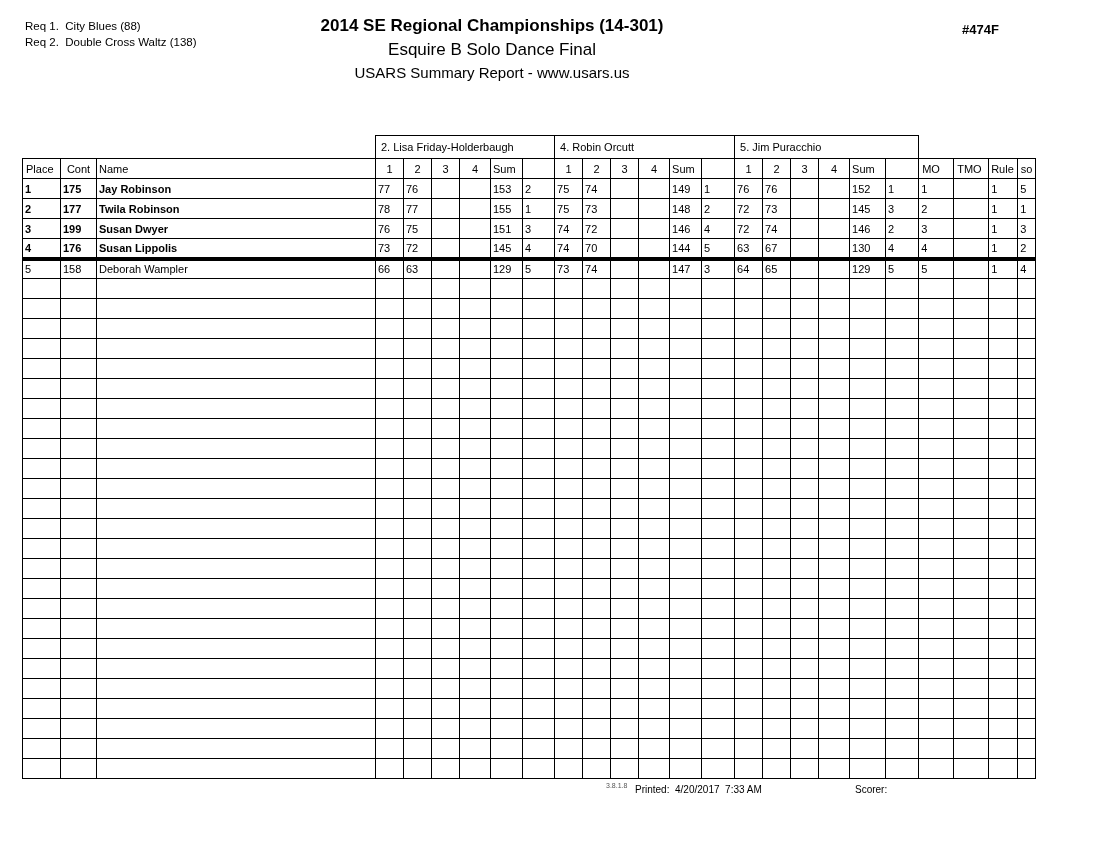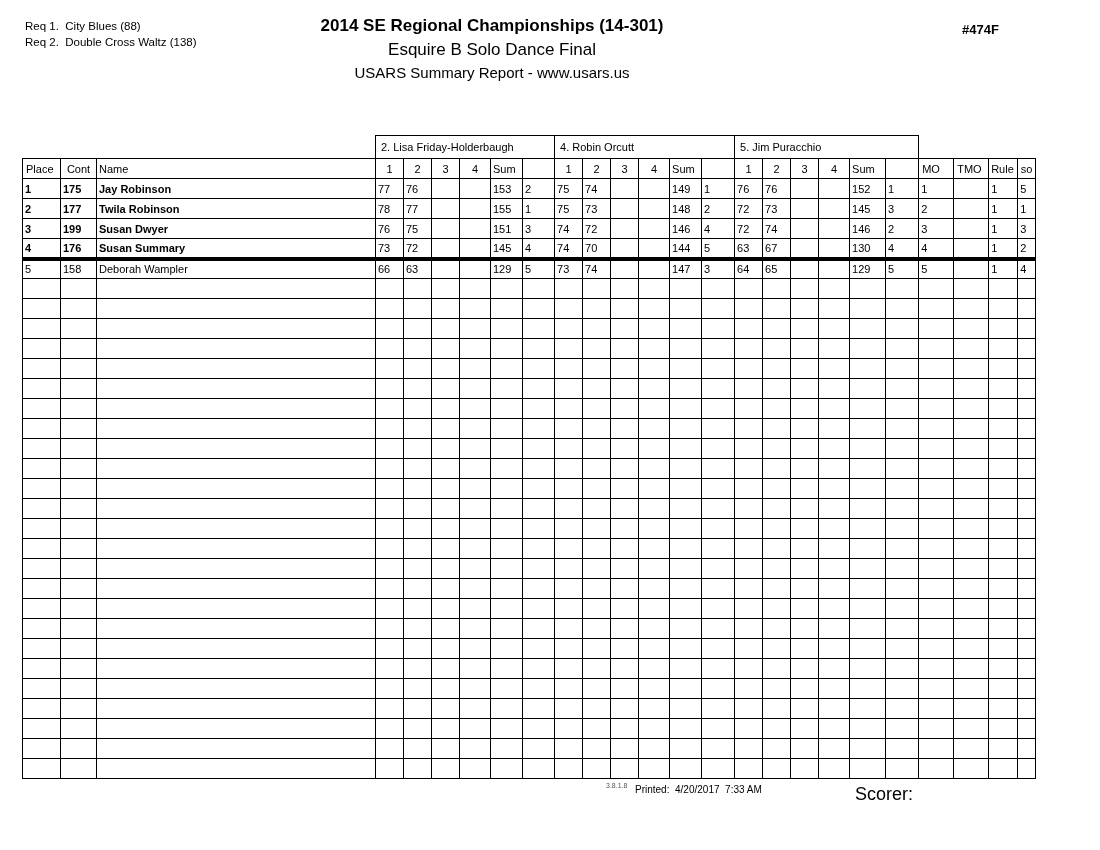--- a/index.html
+++ b/index.html
@@ -48,21 +48,21 @@
   .header-row .col-score, .header-row .col-so { text-align:center; padding:0; }
   .header-row .col-sum { text-align:left; padding-left:2px; }
   .header-row .col-ord { font-weight:normal;padding-left:34px; }
   .header-row .col-rule { text-align:left; padding-left:2px; }
 
   .bold-row .col-place, .bold-row .col-cont, .bold-row .col-name { font-weight:bold; }
   .cut-row td { border-bottom:4px solid #000; }
 
   .footer-version { position:absolute; left:606px; top:782px; font-size:7px; color:#555; }
   .footer-printed { position:absolute; left:635px; top:784px; font-size:10px; }
-  .footer-scorer  { position:absolute; left:855px; top:784px; font-size:18px; }
+  .footer-scorer  { position:absolute; left:855px; top:784px; font-size:10px; }
 </style>
 </head>
 <body>
 
 <div class="req-block">
   <div class="pre">Req 1.  City Blues (88)</div>
   <div class="pre">Req 2.  Double Cross Waltz (138)</div>
 </div>
 
 <div class="title-block">
@@ -219,21 +219,21 @@
         <td class="col-sum">146</td>
         <td class="col-ord">2</td>
         <td class="col-mo">3</td>
         <td class="col-tmo"></td>
         <td class="col-rule">1</td>
         <td class="col-so">3</td>
       </tr>
       <tr class="bold-row cut-row">
         <td class="col-place">4</td>
         <td class="col-cont">176</td>
-        <td class="col-name">Susan Summary</td>
+        <td class="col-name">Susan Lippolis</td>
         <td class="col-score">73</td>
         <td class="col-score">72</td>
         <td class="col-score"></td>
         <td class="col-score"></td>
         <td class="col-sum">145</td>
         <td class="col-ord">4</td>
         <td class="col-score">74</td>
         <td class="col-score">70</td>
         <td class="col-score"></td>
         <td class="col-score"></td>

